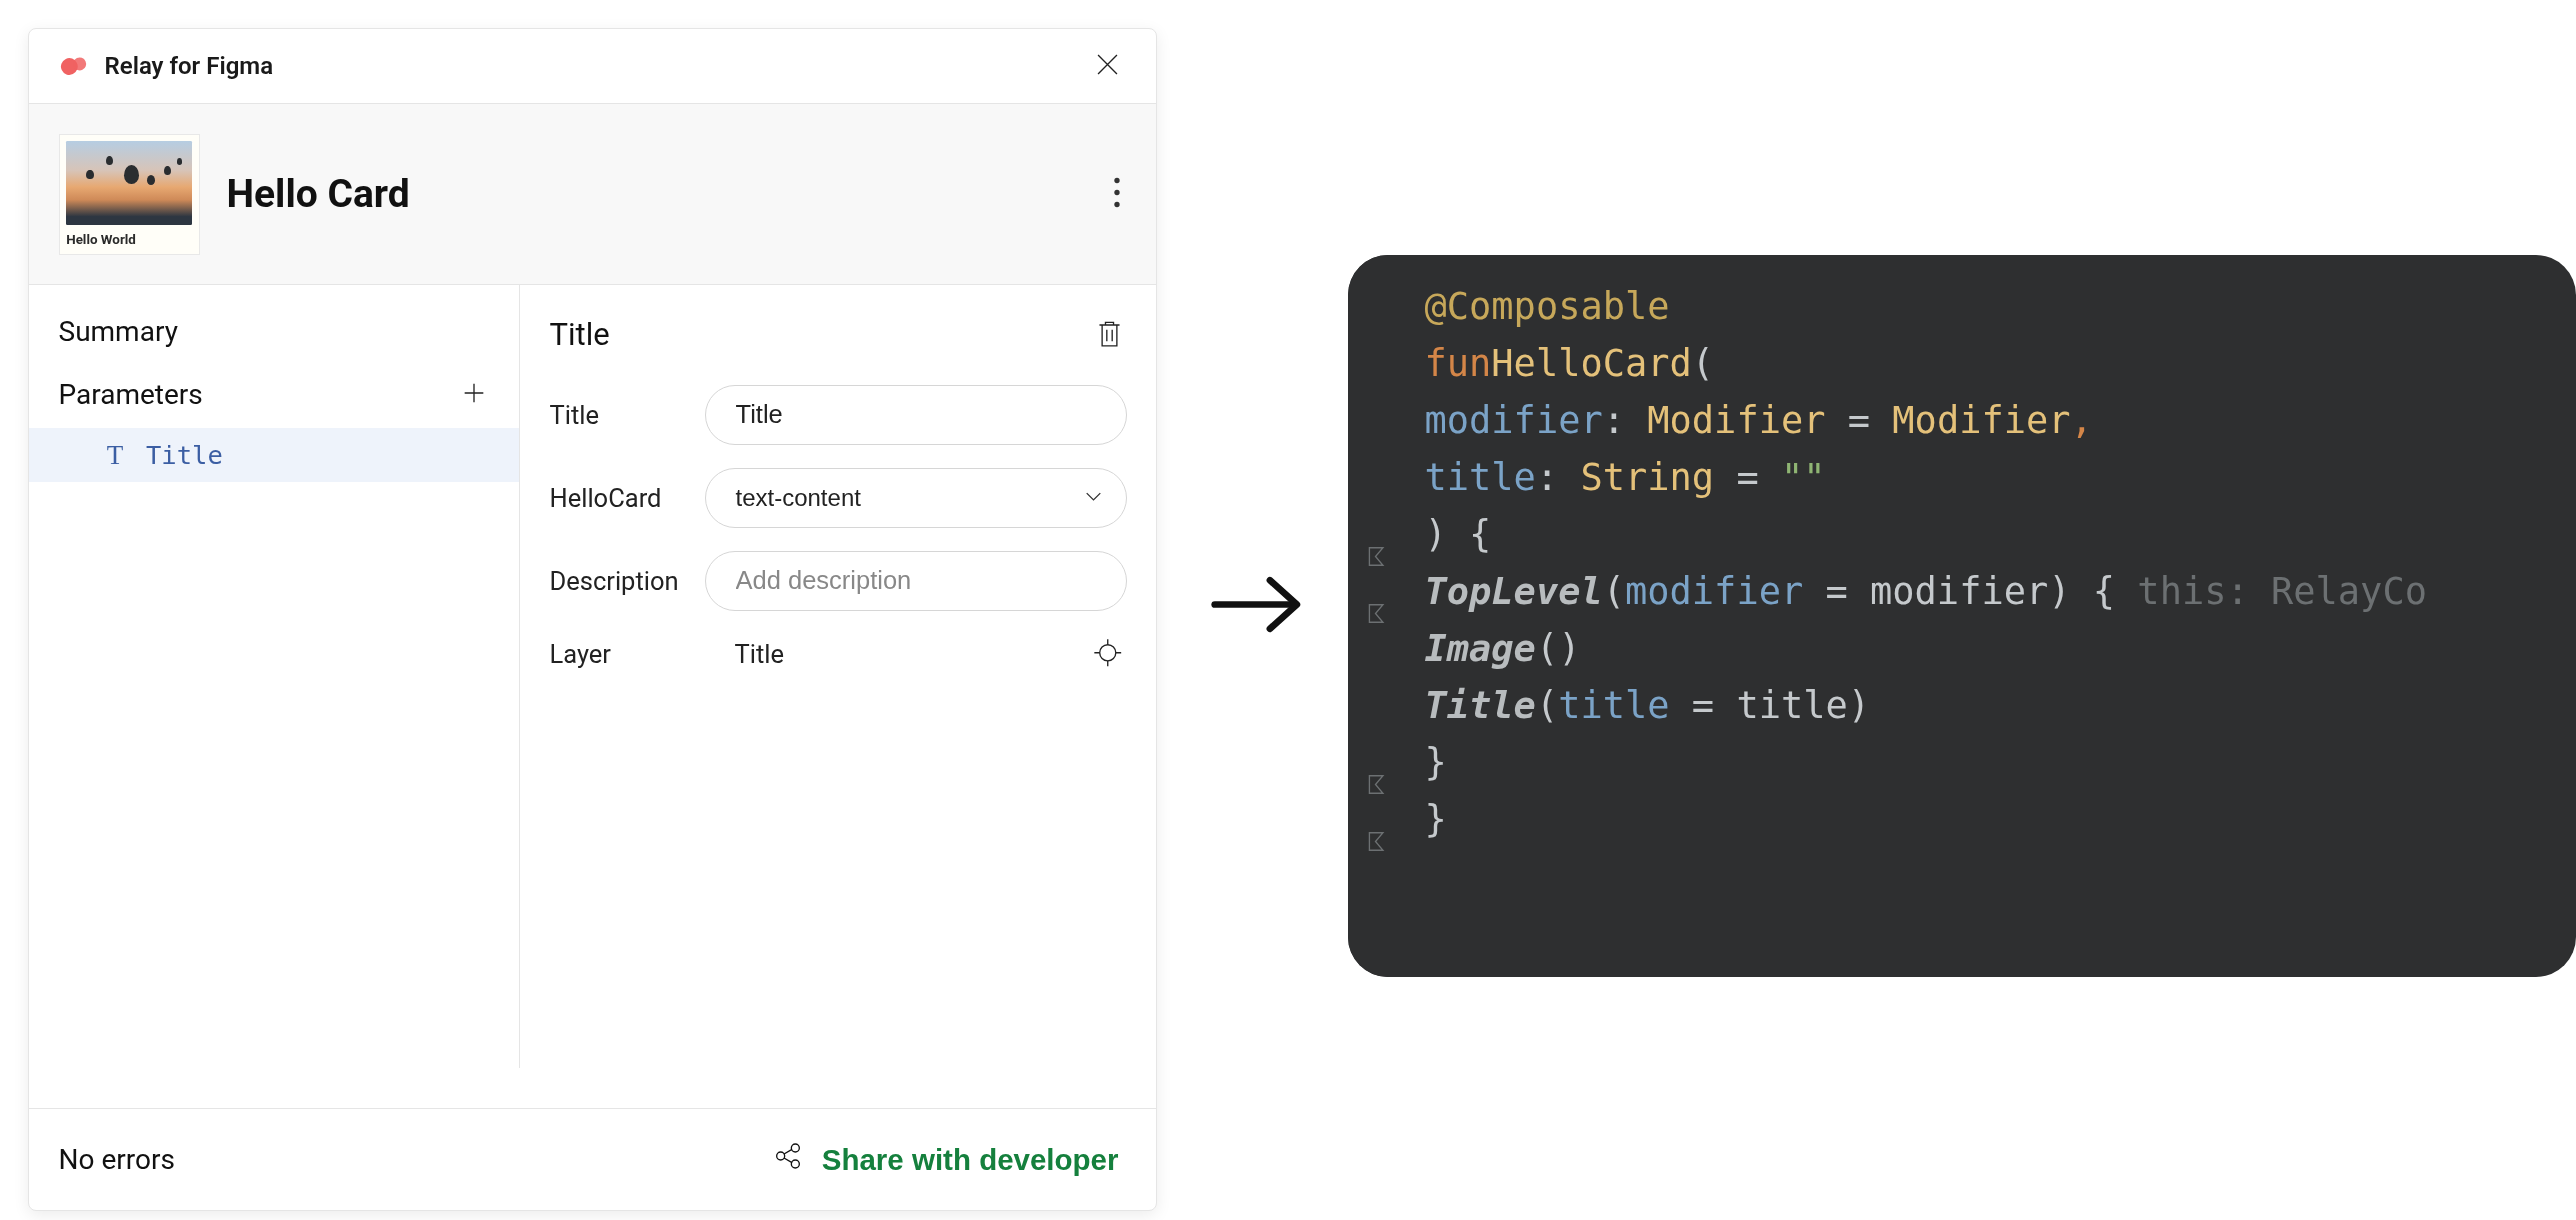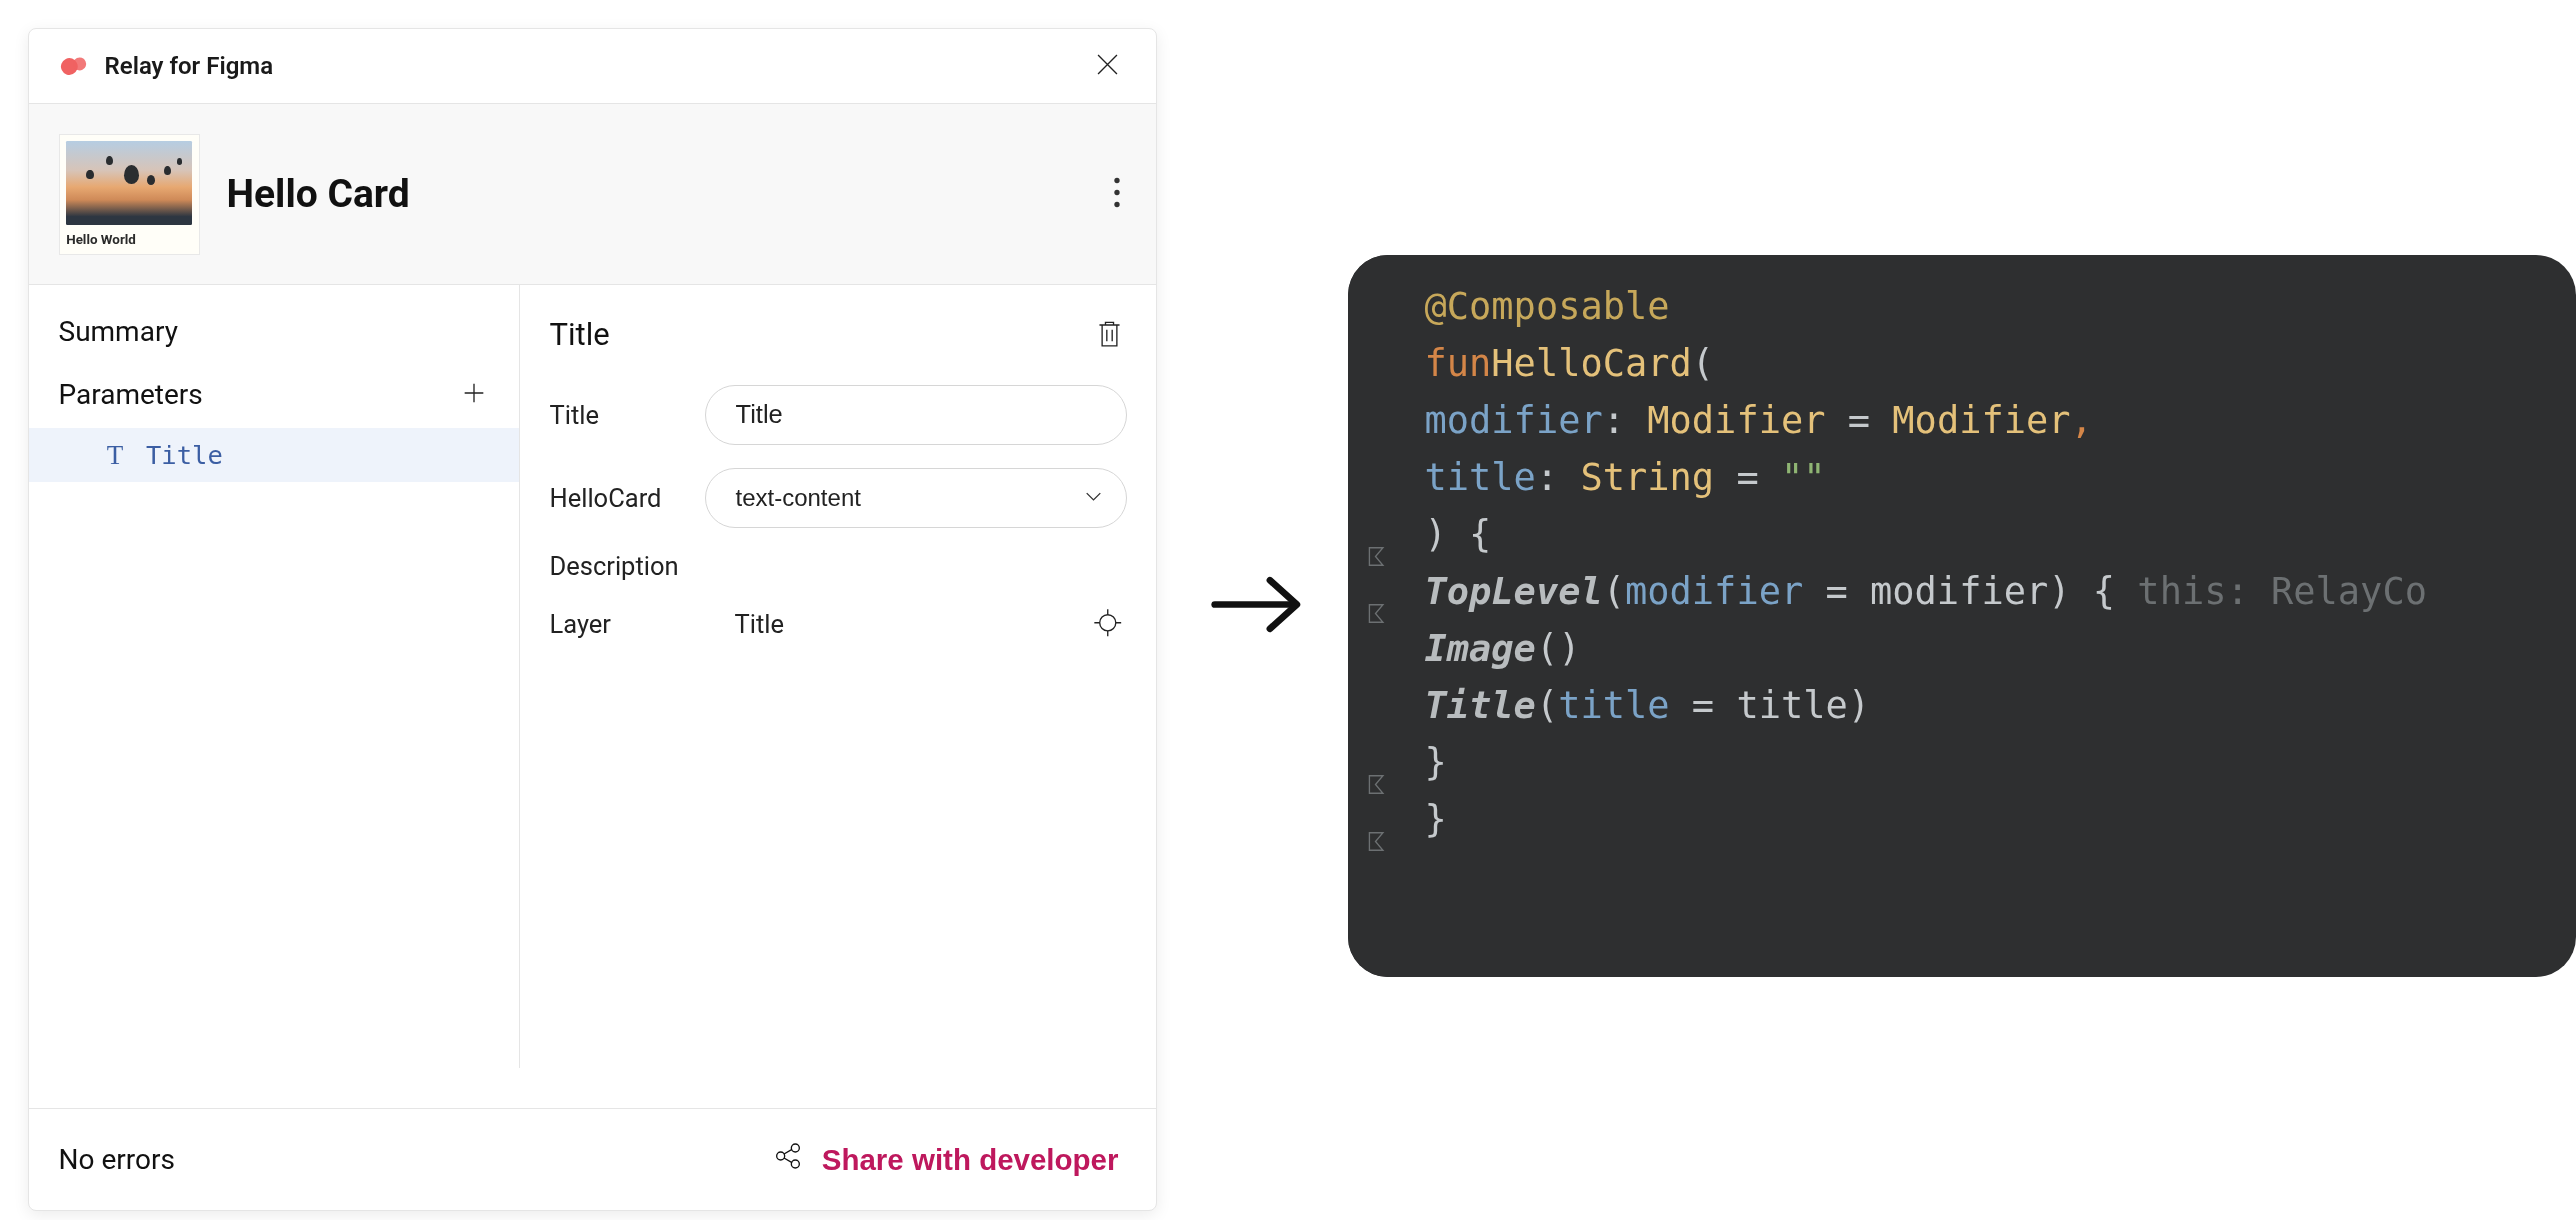--- a/index.html
+++ b/index.html
@@ -303,21 +303,21 @@
   }
   .share-btn {
     display: flex;
     align-items: center;
     gap: 20px;
     background: none;
     border: none;
     cursor: pointer;
     font-size: 29.5px;
     font-weight: 600;
-    color: #be185d;
+    color: #15803d;
     padding: 8px;
   }
   .share-btn svg { width: 28px; height: 28px; stroke: #111; stroke-width: 2; fill: none; }
 
   
   .arrow {
     position: absolute;
     left: 1208px;
     top: 564px;
     width: 101px;
@@ -476,20 +476,21 @@
             <span class="select-chevron">
               <svg viewBox="0 0 28 28">
                   <path d="M4 9 L14 19 L24 9"></path>
                 </svg>
             </span>
           </div>
         </div>
 
         <div class="field-row">
           <div class="field-label">Description</div>
+          <input class="field-input" placeholder="Add description" style="">
         </div>
 
         <div class="field-row">
           <div class="field-label">Layer</div>
           <div class="layer-value">Title</div>
           <button class="target-btn" aria-label="Locate layer">
             <span>
               <svg viewBox="0 0 44 44">
                   <circle cx="22" cy="22" r="12"></circle>
                   <path d="M22 2 V10 M22 34 V42 M2 22 H10 M34 22 H42"></path>

